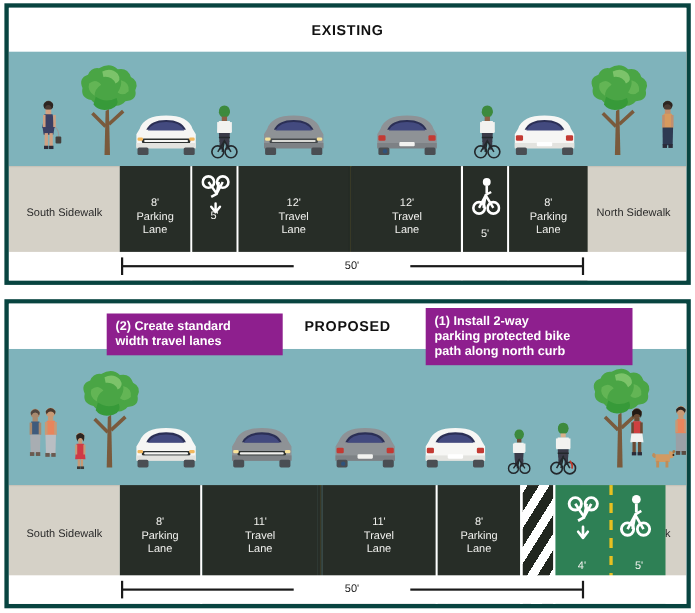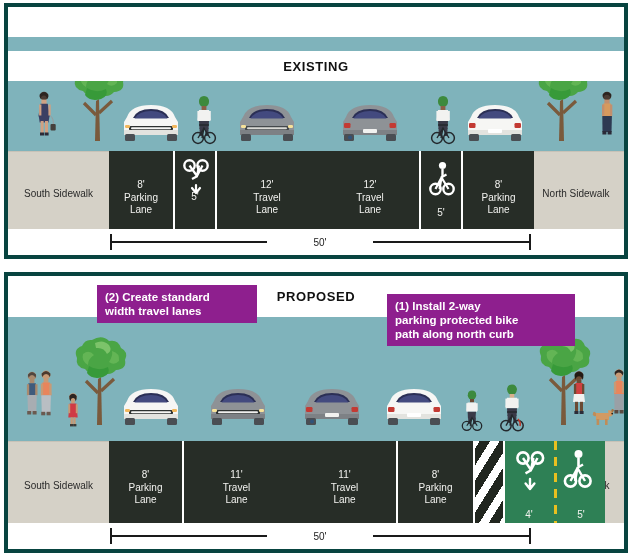--- a/index.html
+++ b/index.html
@@ -24,21 +24,21 @@
 
   .panel-inner { position: relative; width: 100%; height: 100%; overflow: hidden; background:#ffffff; }
 
   
   .header-band {
     position: absolute; left: 0; right: 0; top: 0;
     background: #ffffff;
     display: flex; align-items: center; justify-content: center;
     z-index: 40;
   }
-  #hdr-existing { height: 30px; margin-top: 44px; }
+  #hdr-existing { height: 40px; }
   #hdr-proposed { height: 41px; }
   .panel-title {
     font-size: 13px; font-weight: bold; letter-spacing: .6px; color: #111111;
   }
 
   
   .scene { position: absolute; left: 0; right: 0; bottom: 0; overflow: hidden; }
   #scene-existing { top: 30px; }
   #scene-proposed { top: 41px; }
 
@@ -116,21 +116,21 @@
   .callout {
     position: absolute; z-index: 60;
     background: #8e1f8e; color: #ffffff;
     border-radius: 0;
     text-align: left;
     font-size: 11.5px; font-weight: bold; line-height: 14px;
     padding: 5px 8px;
     white-space: pre-line;
   }
   #callout-2 { left: 89px; top: 9px;  width: 160px; }
-  #callout-1 { left: 379px; top: 4px; width: 188px; margin-top: 14px; }
+  #callout-1 { left: 379px; top: 4px; width: 188px; }
 
   
   .glyph { position: absolute; }
   .glyph svg { display: block; }
 
   
   .sprite { position: absolute; }
   .sprite svg { display: block; overflow: visible; }
 </style>
 </head>

